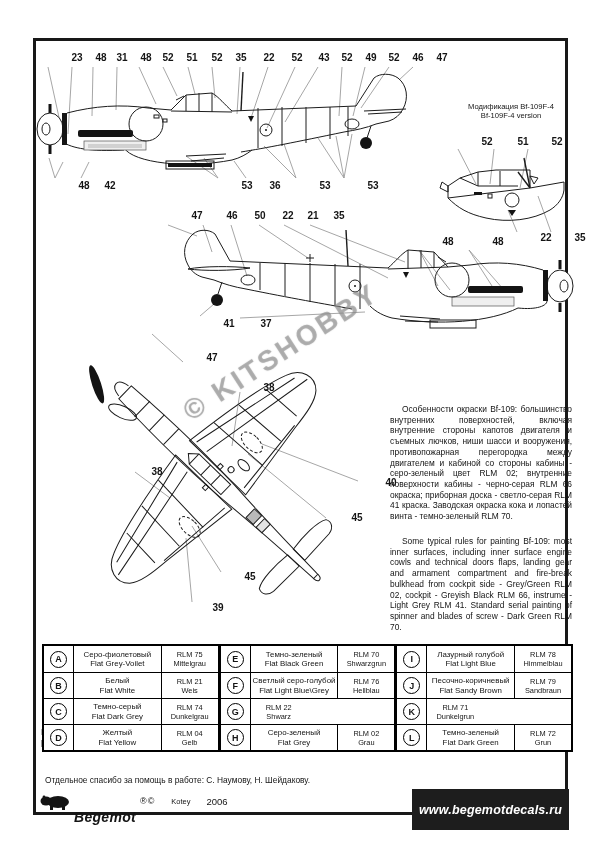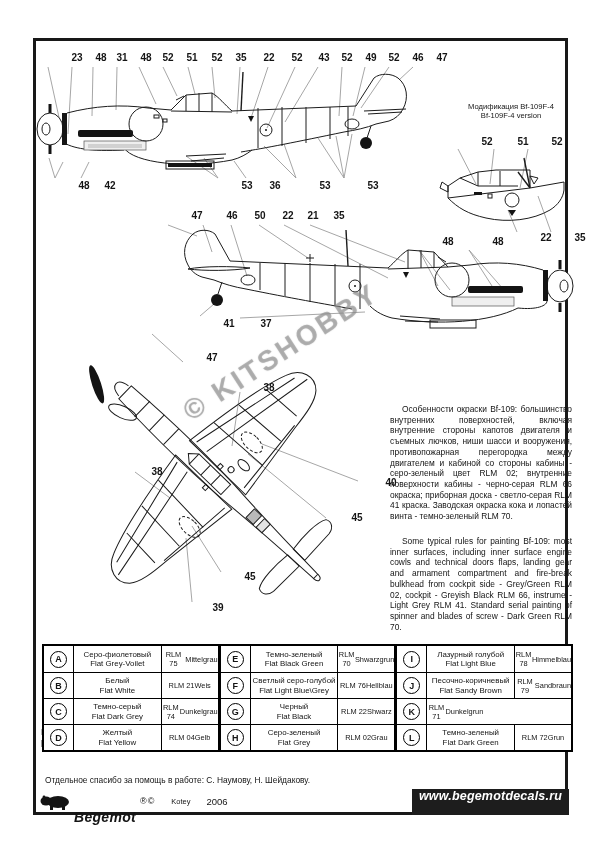--- a/index.html
+++ b/index.html
@@ -27,30 +27,30 @@
   .indent{text-indent:12px;}
   
   .color-table{position:absolute;left:42px;top:644px;width:531px;display:flex;border:2px solid #000;background:#fff;box-sizing:border-box;z-index:5;}
   .ct-group{flex:1;display:flex;flex-direction:column;}
   .ct-group + .ct-group{border-left:3px solid #000;}
   .ct-row{display:flex;height:26px;box-sizing:border-box;}
   .ct-row + .ct-row{border-top:1px solid #000;}
   .ct-letter{width:30px;border-right:1px solid #000;display:flex;align-items:center;justify-content:center;box-sizing:border-box;}
   .ct-letter span{width:15px;height:15px;border:1.4px solid #000;border-radius:50%;display:flex;align-items:center;justify-content:center;font-size:9px;font-weight:bold;}
   .ct-name{flex:1;border-right:1px solid #000;display:flex;flex-direction:column;align-items:center;justify-content:center;font-size:7.9px;line-height:9.4px;text-align:center;box-sizing:border-box;padding:0 1px;}
-  .ct-rlm{width:56px;display:flex;flex-direction:row;align-items:center;justify-content:center;font-size:7.4px;line-height:9px;text-align:center;box-sizing:border-box;}
+  .ct-rlm{width:56px;display:flex;flex-direction:column;align-items:center;justify-content:center;font-size:7.4px;line-height:9px;text-align:center;box-sizing:border-box;}
   
   .brandline{position:absolute;left:40px;top:789px;height:24px;display:flex;align-items:center;z-index:6;}
   .brandline .bname{font-size:14px;font-weight:bold;font-style:italic;letter-spacing:.3px;margin-left:4px;margin-top:32px;}
   .brandline .marks{font-size:9px;margin-left:4px;letter-spacing:1px;}
   .brandline .author{font-size:7.5px;margin-left:16px;}
   .brandline .year{font-size:9.5px;margin-left:16px;}
   .urlbox{
-    position:absolute;left:412px;top:789px;width:157px;height:26px;background:#1d1d1d;
-    display:flex;align-items:flex-start;justify-content:center;z-index:7;
+    position:absolute;left:412px;top:789px;width:157px;height:41px;background:#1d1d1d;
+    display:flex;align-items:center;justify-content:center;z-index:7;
   }
   .urlbox span{color:#fff;font-size:12.5px;font-style:italic;font-weight:bold;letter-spacing:.2px;}
 </style>
 </head>
 <body>
 
 <div class="frame"></div>
 
 <span class="co" style="left:48px;top:52px">23</span>
 <span class="co" style="left:72px;top:52px">48</span>
@@ -366,24 +366,20 @@
         </div>
         <div class="ct-rlm">
           <div>RLM 76</div>
           <div>Hellblau</div>
         </div>
       </div>
       <div class="ct-row">
         <div class="ct-letter">
           <span>G</span>
         </div>
-        <div class="ct-name">
-          <div>Черный</div>
-          <div>Flat Black</div>
-        </div>
         <div class="ct-rlm">
           <div>RLM 22</div>
           <div>Shwarz</div>
         </div>
       </div>
       <div class="ct-row">
         <div class="ct-letter">
           <span>H</span>
         </div>
         <div class="ct-name">

